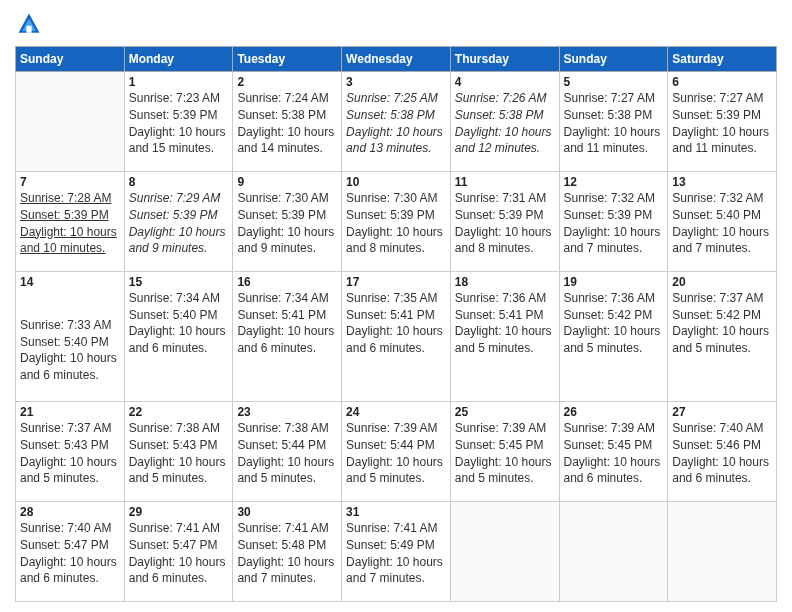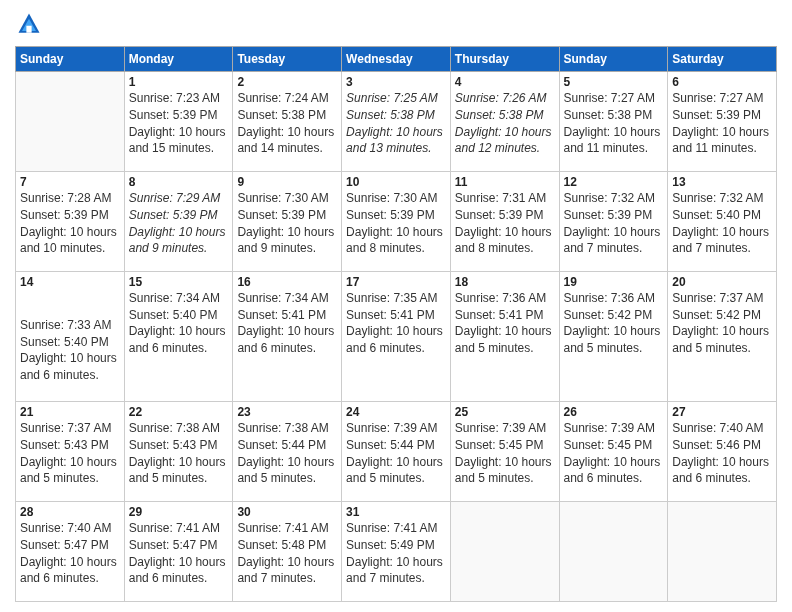--- a/index.html
+++ b/index.html
@@ -176,21 +176,21 @@
             <span class="day-number">6</span>
             <div class="day-info" style="white-space: pre-line;">Sunrise: 7:27 AM
 Sunset: 5:39 PM
 Daylight: 10 hours
 and 11 minutes.</div>
           </td>
         </tr>
         <tr>
           <td>
             <span class="day-number">7</span>
-            <div class="day-info" style="white-space: pre-line;">Sunrise: 7:28 AM
+            <div class="day-info" style="white-space: pre-line; text-decoration: underline;">Sunrise: 7:28 AM
 Sunset: 5:39 PM
 Daylight: 10 hours
 and 10 minutes.</div>
           </td>
           <td>
             <span class="day-number">8</span>
             <div class="day-info" style="white-space: pre-line; font-style: italic;">Sunrise: 7:29 AM
 Sunset: 5:39 PM
 Daylight: 10 hours
 and 9 minutes.</div>

